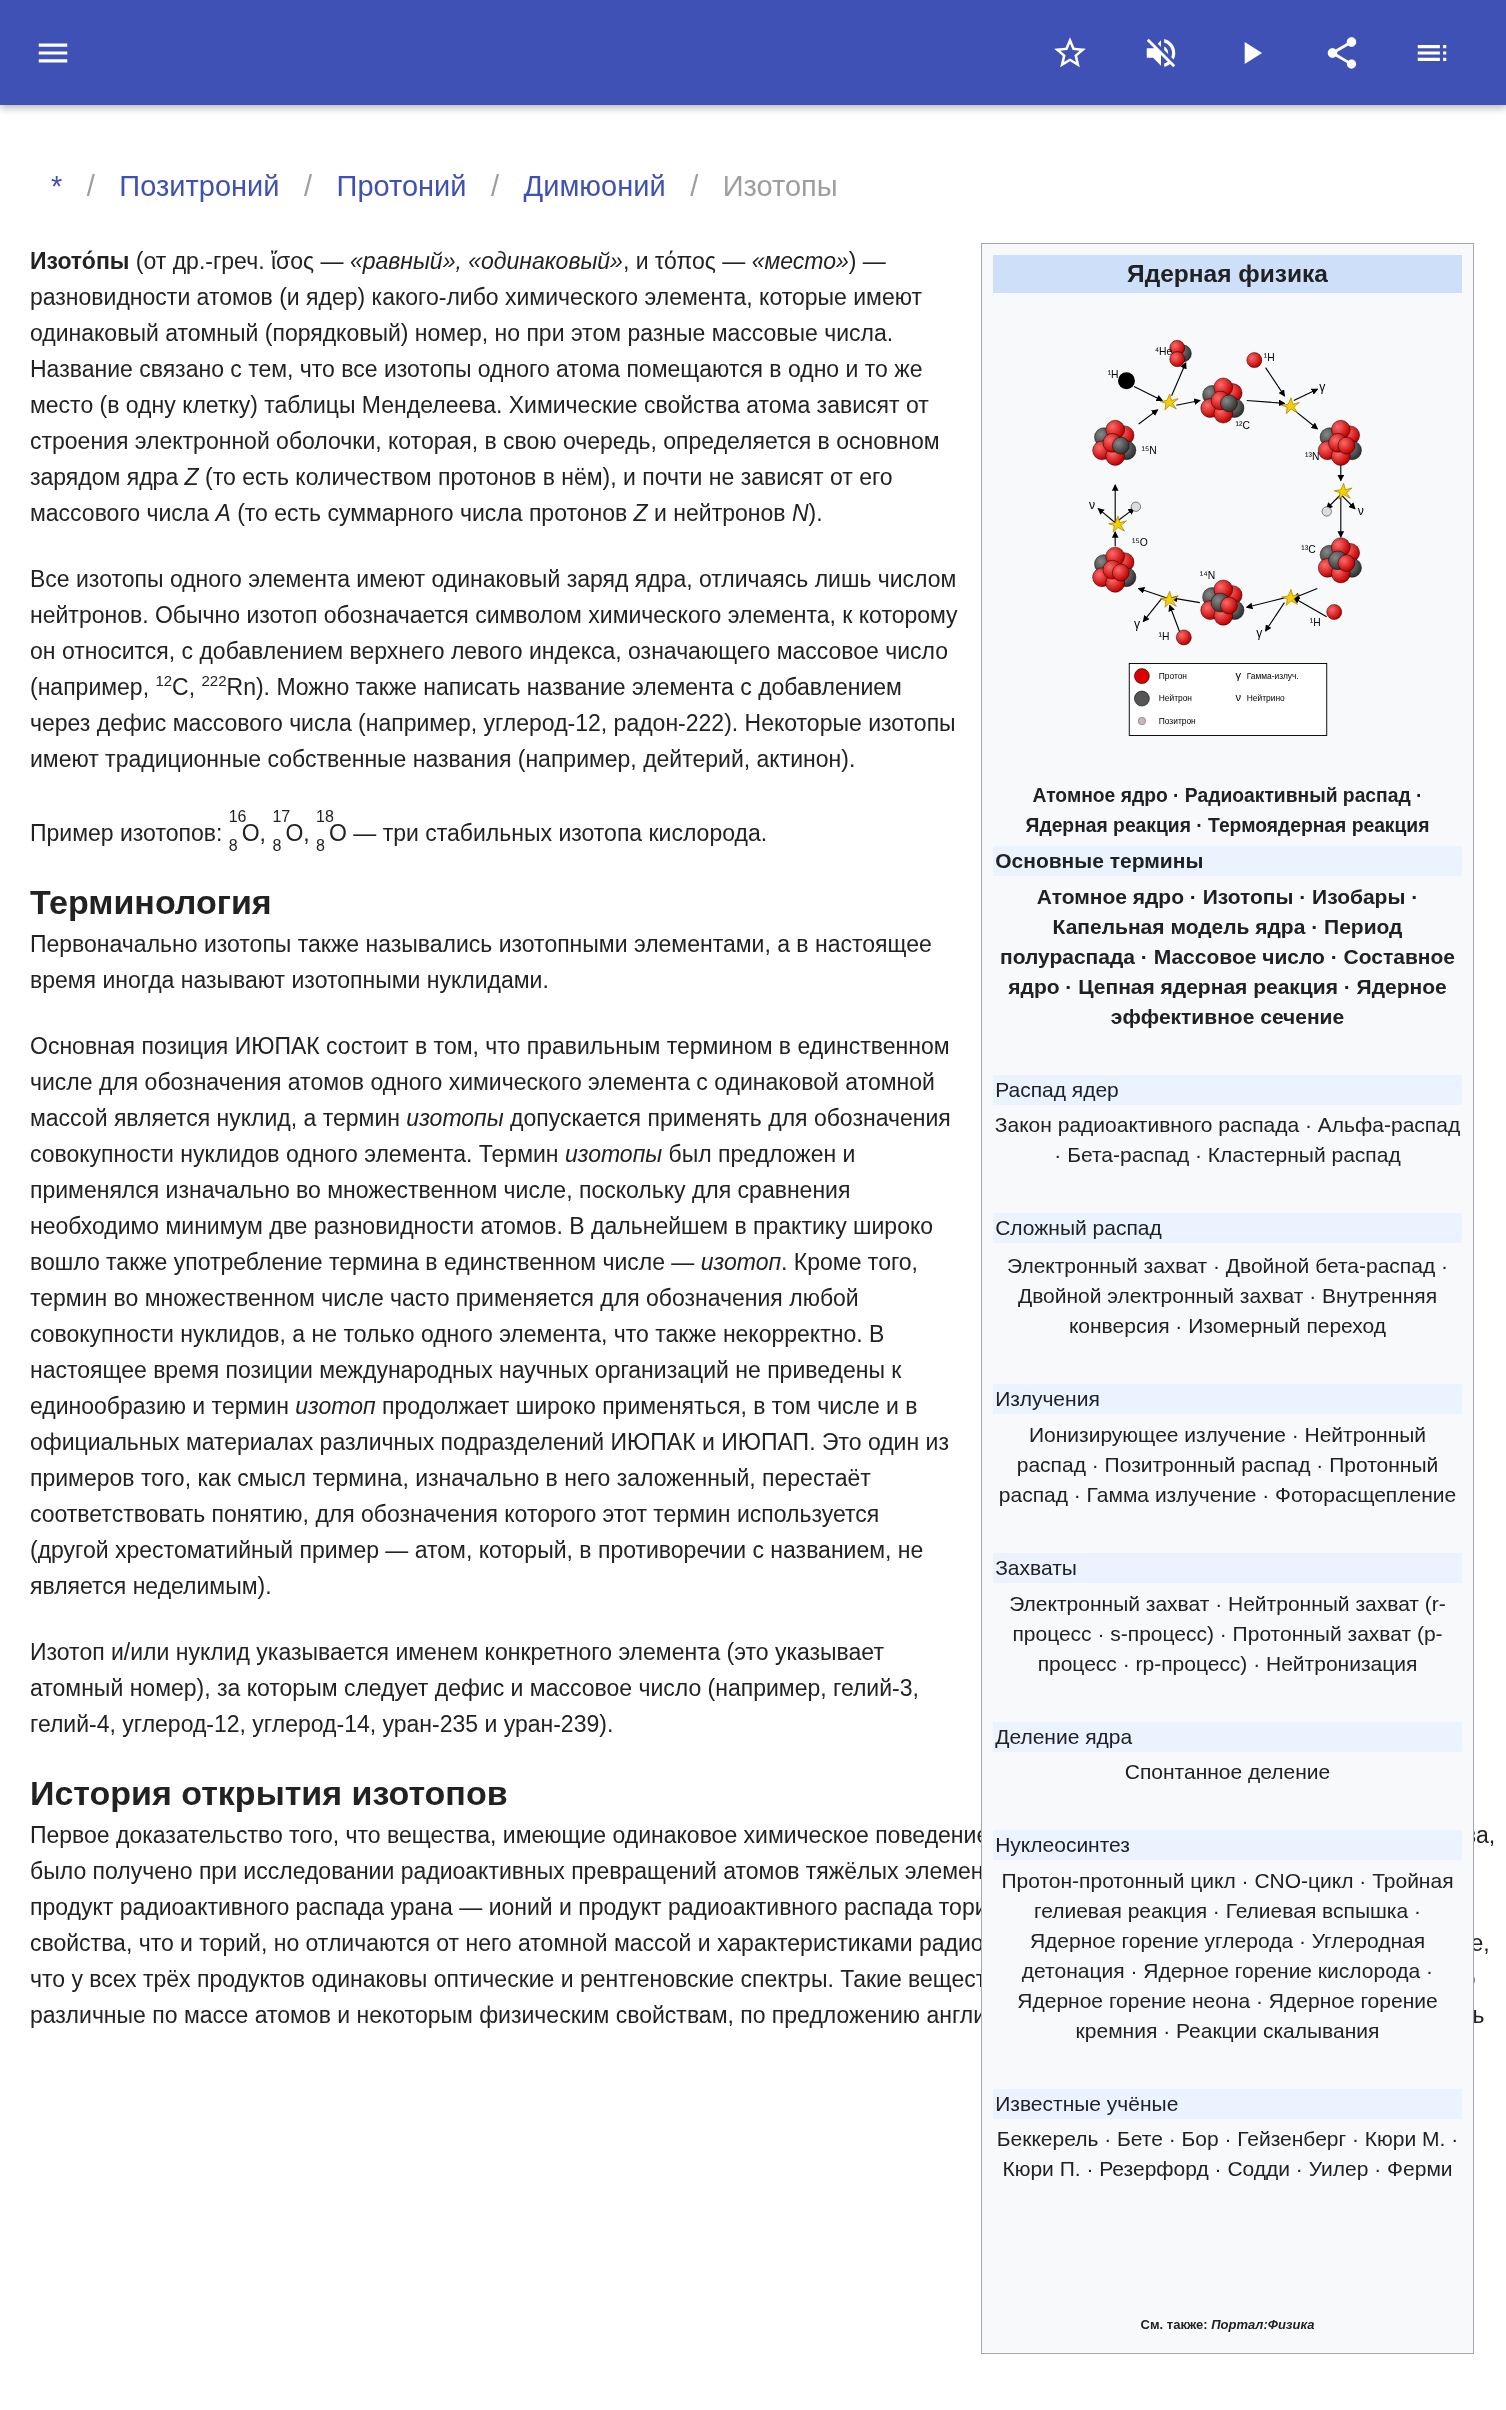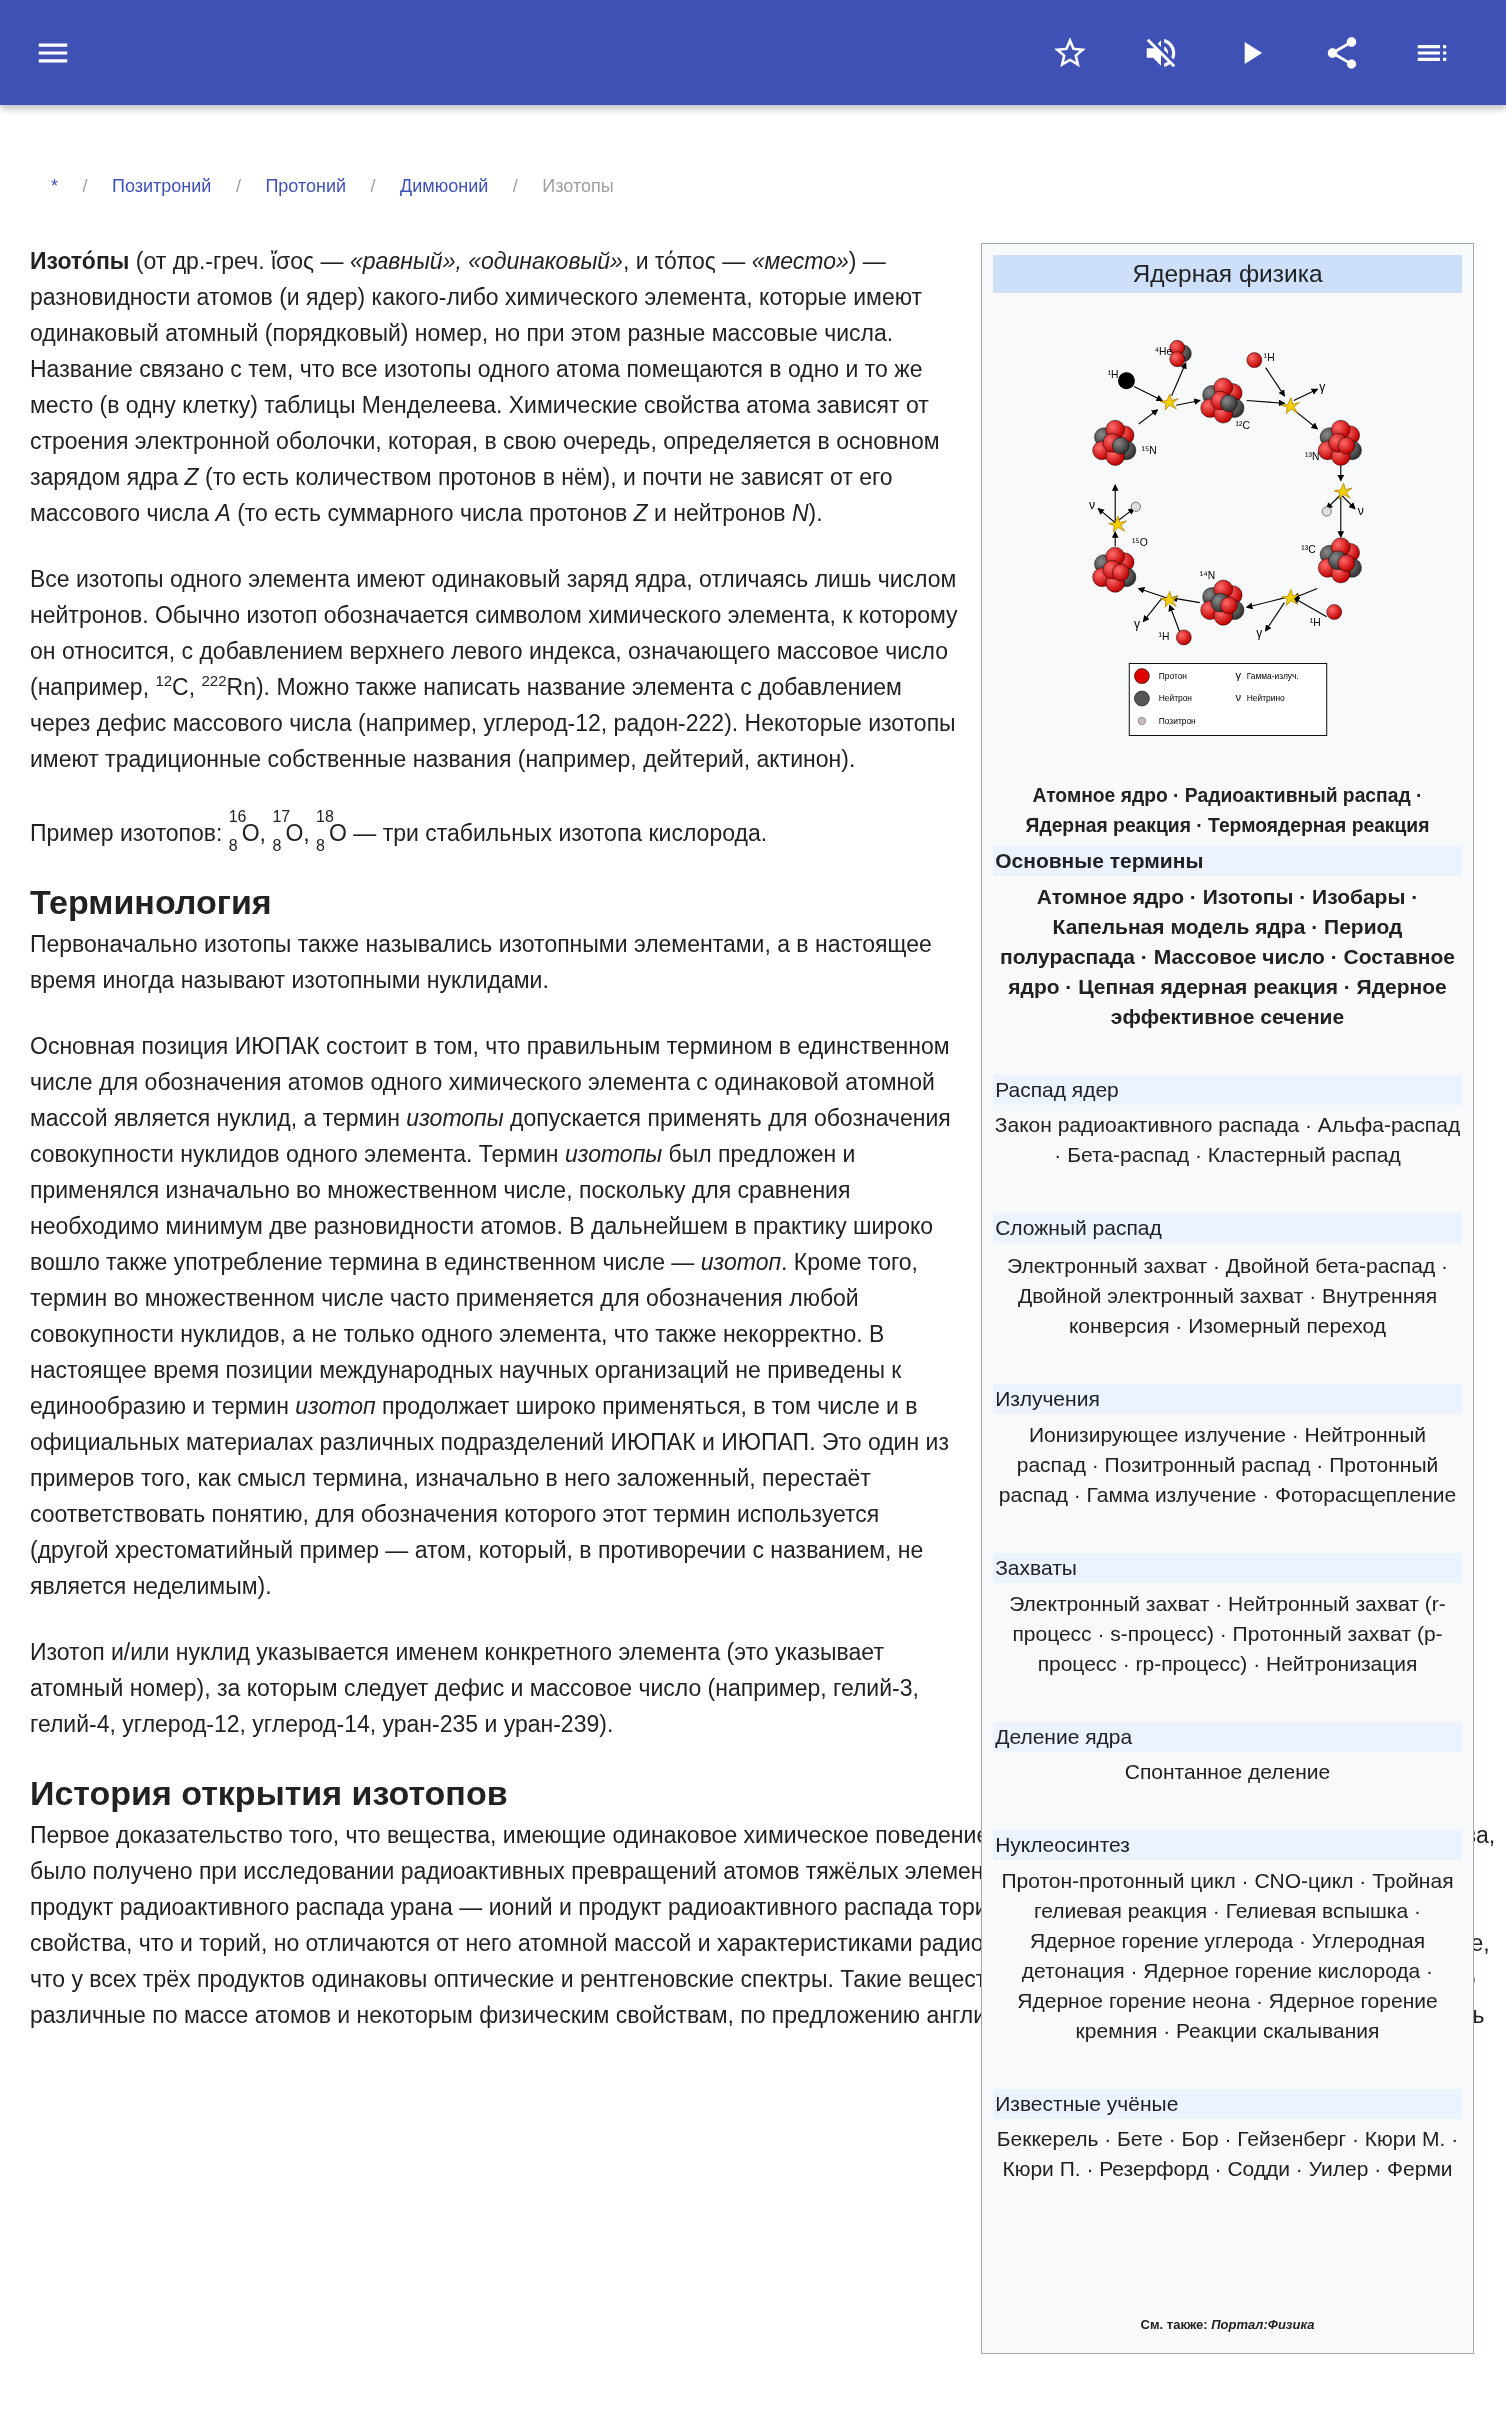--- a/index.html
+++ b/index.html
@@ -1,32 +1,32 @@
 <!DOCTYPE html>
 <html style="font-size:15px"><head>
 <meta charset="utf-8">
 <style>
   html,body{margin:0;padding:0;background:#fff;}
   body{width:1507px;height:2411px;overflow:hidden;position:relative;font-family:"Liberation Sans","DejaVu Sans",sans-serif;color:#222;}
   .appbar{position:absolute;left:0;top:0;width:1507px;height:105px;background:#3F51B5;box-shadow:0 3.8px 7.5px rgba(0,0,0,0.28);z-index:5;}
   .appbar .icon{position:absolute;top:26px;width:53px;height:53px;display:flex;align-items:center;justify-content:center;cursor:pointer;}
   .appbar svg{width:38px;height:38px;fill:#fff;}
-  .breadcrumb{position:absolute;left:51px;top:169px;font-size:18px;line-height:34px;white-space:nowrap;}
+  .breadcrumb{position:absolute;left:51px;top:169px;font-size:29px;line-height:34px;white-space:nowrap;}
   .breadcrumb a{color:#3F51B5;text-decoration:none;}
   .breadcrumb .sep{color:#9e9e9e;margin:0 24.5px;}
   .breadcrumb .current{color:#9e9e9e;}
   .content{position:absolute;left:30px;top:243px;width:932px;font-size:23px;line-height:36px;color:#222;}
   .content p{margin:0 0 30px 0;}
   .content h2{font-size:34px;line-height:43px;margin:26px 0 1.9px 0;font-weight:bold;color:#222;}
   .content sup,.content sub{font-size:15px;line-height:0;}
   .iso{display:inline-block;position:relative;width:13px;height:19px;vertical-align:baseline;}
   .iso .a{position:absolute;left:0;top:-22.6px;font-size:16px;}
   .iso .z{position:absolute;left:0;top:5.6px;font-size:16px;}
   .infobox{position:absolute;left:981px;top:243px;width:493px;height:2111px;background:#f8f9fa;border:1.9px solid #a2a9b1;box-sizing:border-box;text-align:center;}
-  .ib-title{margin:11.3px 11.3px 0 11.3px;height:38px;background:#cee0f9;font-weight:normal;font-size:24.5px;line-height:38px;color:#202122;}
+  .ib-title{margin:11.3px 11.3px 0 11.3px;height:38px;background:#cee0f9;font-weight:bold;font-size:24.5px;line-height:38px;color:#202122;}
   .ib-img{display:block;margin:13px auto 0 auto;}
   .ib-links-bold{font-weight:bold;font-size:19.3px;line-height:30px;color:#202122;margin:45px 7.5px 0 7.5px;}
   .ib-sec{margin:0 11.3px;}
   .ib-sec-h{background:#eaf3ff;text-align:left;font-size:21px;line-height:30px;color:#202122;padding-left:1.9px;}
   .ib-sec-b{font-size:21px;line-height:30px;color:#202122;padding:5.6px 0 0 0;}
   .ib-footer{font-weight:bold;font-size:13px;color:#202122;position:absolute;left:0;right:0;bottom:21px;}
   .ib-footer i{font-style:italic;}
 </style>
 </head>
 <body>

